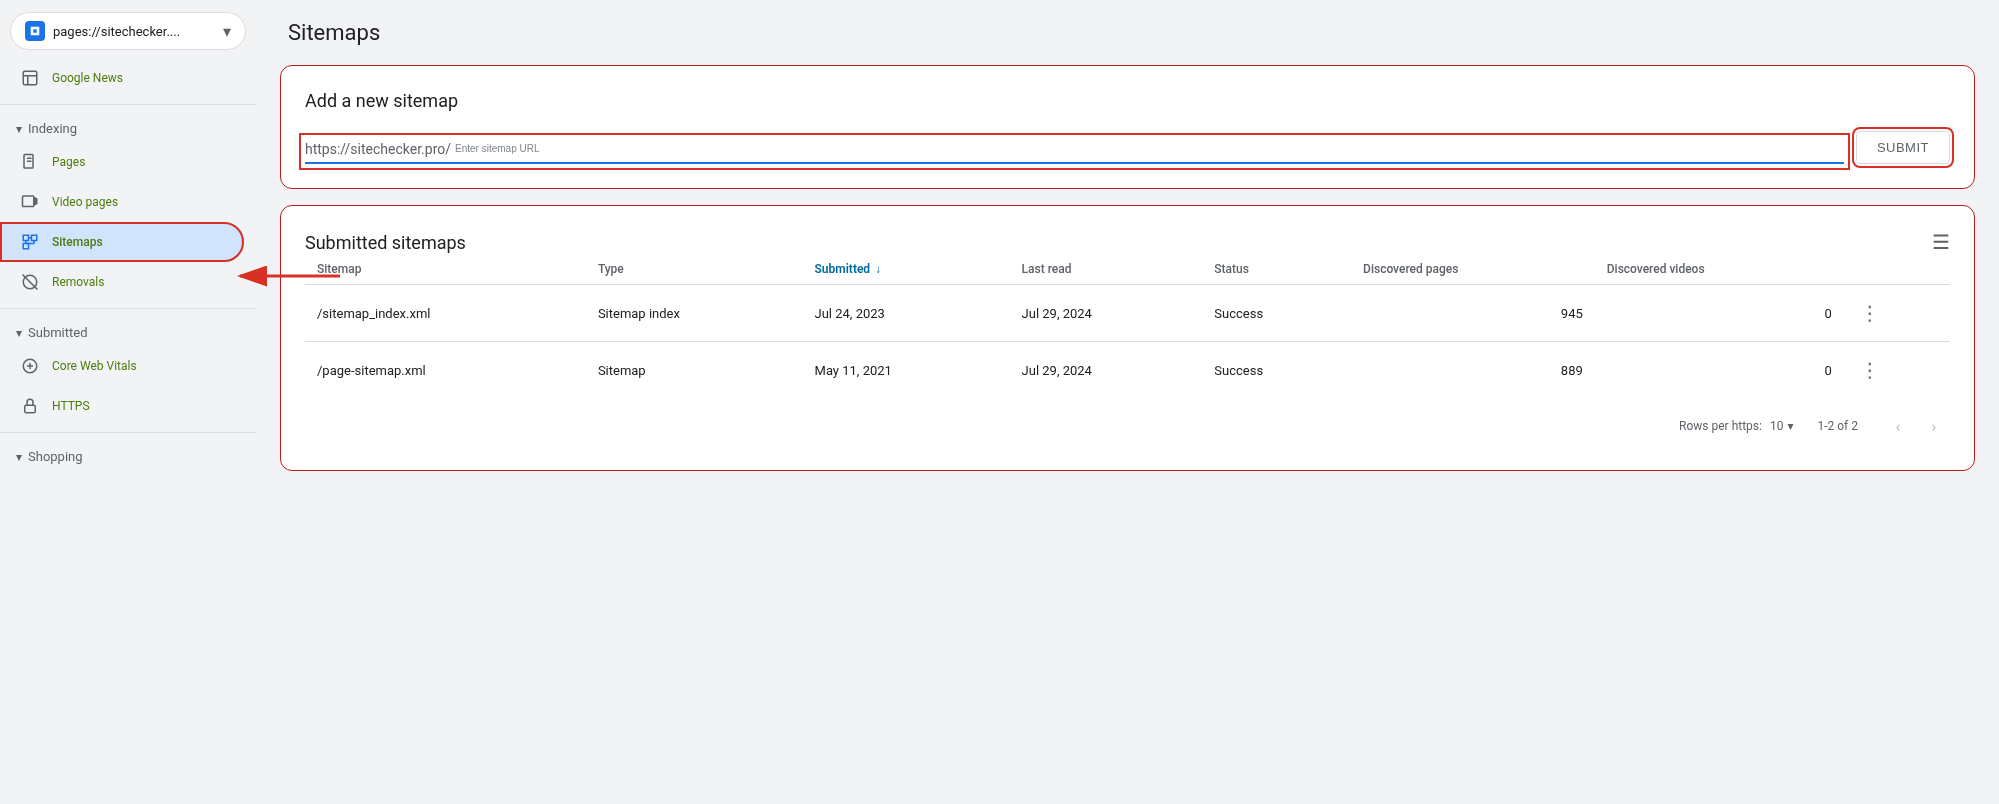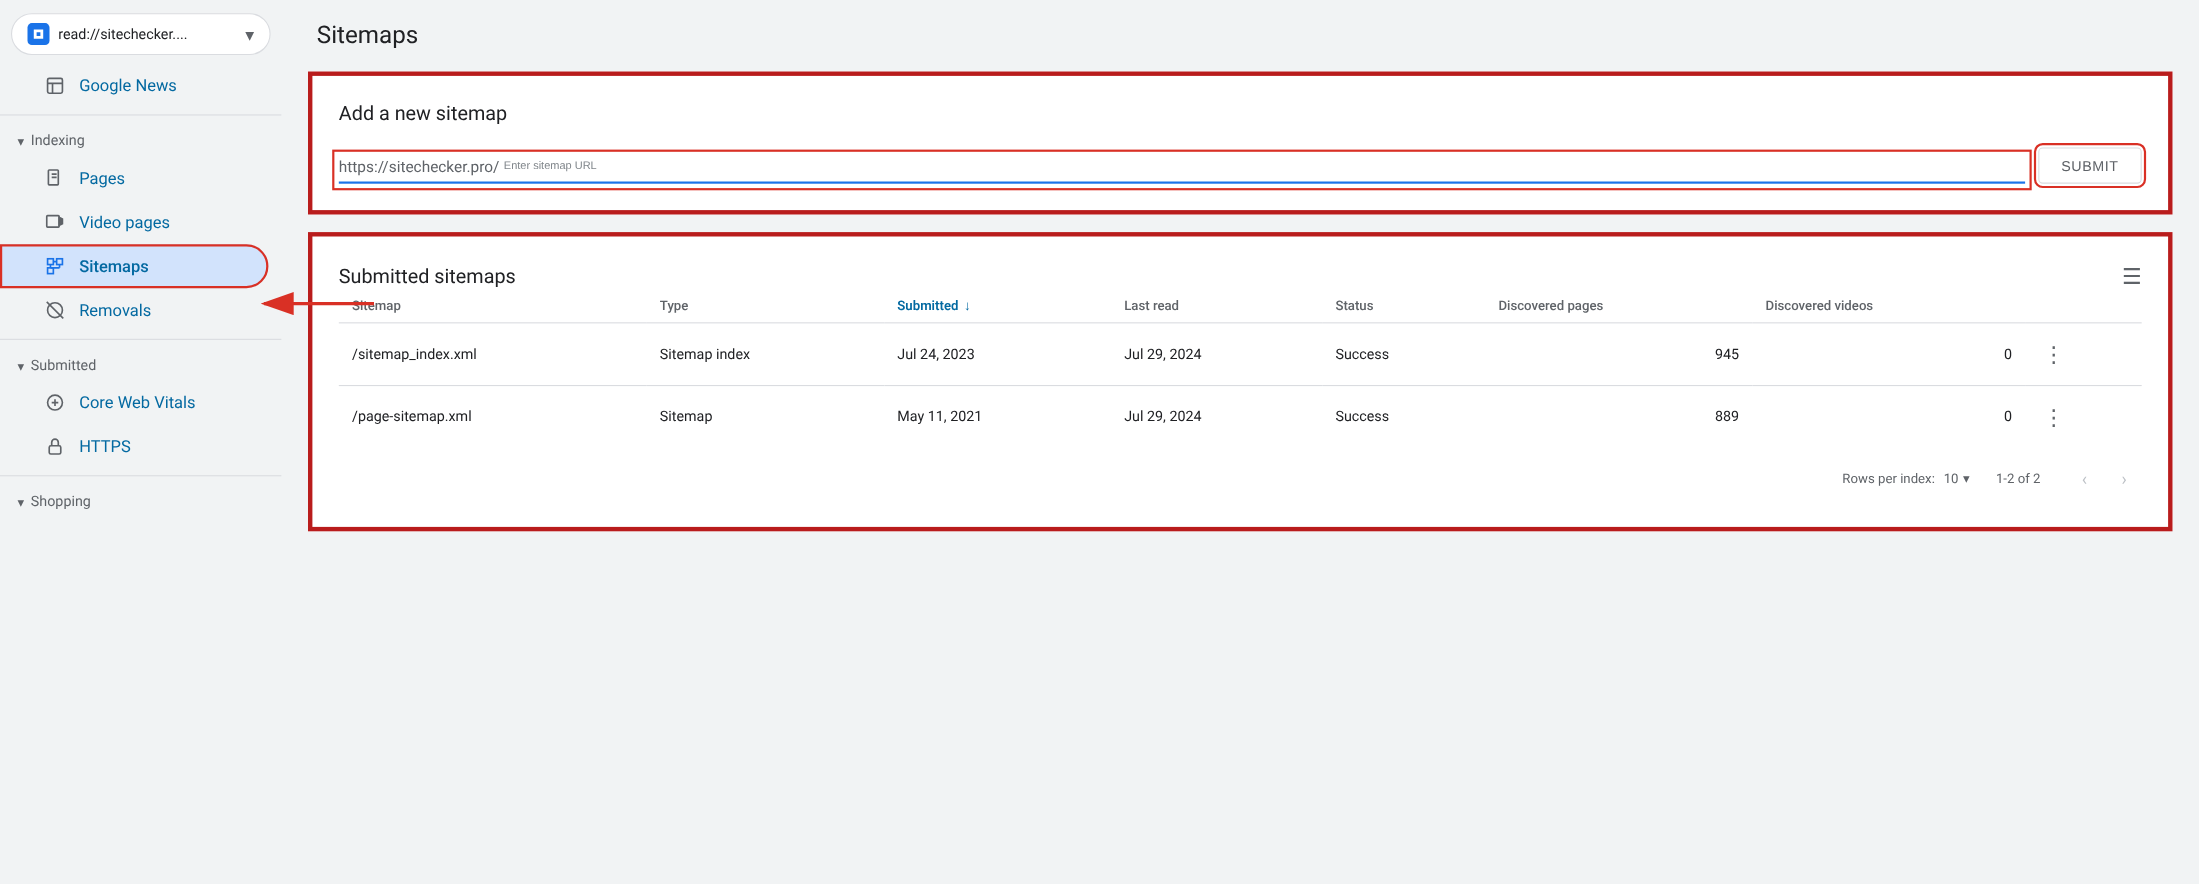--- a/index.html
+++ b/index.html
@@ -85,26 +85,26 @@
 
     .sidebar-section-header .arrow {
       font-size: 12px;
       color: #5f6368;
     }
 
     .sidebar-item {
       display: flex;
       align-items: center;
       gap: 12px;
-      padding: 10px 16px 10px 40px;
+      padding: 10px 16px 10px 20px;
       cursor: pointer;
       border-radius: 0 24px 24px 0;
       margin-right: 12px;
-      font-size: 15px;
-      color: #0369a1;
+      font-size: 12px;
+      color: #4d7c0f;
       position: relative;
     }
 
     .sidebar-item.active {
       background: #d2e3fc;
       font-weight: 500;
     }
 
     .sidebar-item .item-icon {
       width: 20px;
@@ -136,22 +136,22 @@
     .page-title {
       font-size: 22px;
       font-weight: 400;
       color: #202124;
       margin-bottom: 20px;
       margin-left: 8px;
     }
 
     .card {
       background: #fff;
-      border-radius: 0;
-      border: 4px solid #b91c1c;
+      border-radius: 12px;
+      border: 1px solid #b91c1c;
       margin-bottom: 16px;
       padding: 24px;
     }
 
     .card-title {
       font-size: 18px;
       font-weight: 400;
       color: #202124;
       margin-bottom: 20px;
     }
@@ -329,21 +329,21 @@
 <div class="sidebar-wrapper" style="position:relative;">
   <div class="sidebar">
 
     <div class="site-selector">
       <div class="site-selector-icon">
         <svg viewBox="0 0 14 14">
             <path d="M2 2h10v10H2z" fill="white"></path>
             <path d="M5 5h4v4H5z" fill="#1a73e8"></path>
           </svg>
       </div>
-      <span class="site-selector-text">read://sitechecker....</span>
+      <span class="site-selector-text">pages://sitechecker....</span>
       <span class="site-selector-arrow">▾</span>
     </div>
 
     <div class="sidebar-item">
       <span class="item-icon">
         <svg width="18" height="18" viewBox="0 0 24 24" fill="none" stroke="#5f6368" stroke-width="2">
             <rect x="3" y="3" width="18" height="18" rx="2"></rect>
             <line x1="3" y1="9" x2="21" y2="9"></line>
             <line x1="9" y1="21" x2="9" y2="9"></line>
           </svg>
@@ -506,21 +506,21 @@
     <td class="status-success">Success</td>
     <td style="text-align:right;">889</td>
     <td style="text-align:right;">0</td>
     <td><span class="more-icon">⋮</span></td>
   </tr>
         </tbody>
     </table>
 
     <div class="table-footer">
       <div class="rows-per-page">
-        <span>Rows per index:</span>
+        <span>Rows per https:</span>
         <div class="rows-select">
           <span>10</span>
           <span>▾</span>
         </div>
       </div>
       <span class="pagination-info">1-2 of 2</span>
       <div class="pagination-btns">
         <div class="pg-btn disabled">‹</div>
         <div class="pg-btn disabled">›</div>
       </div>

